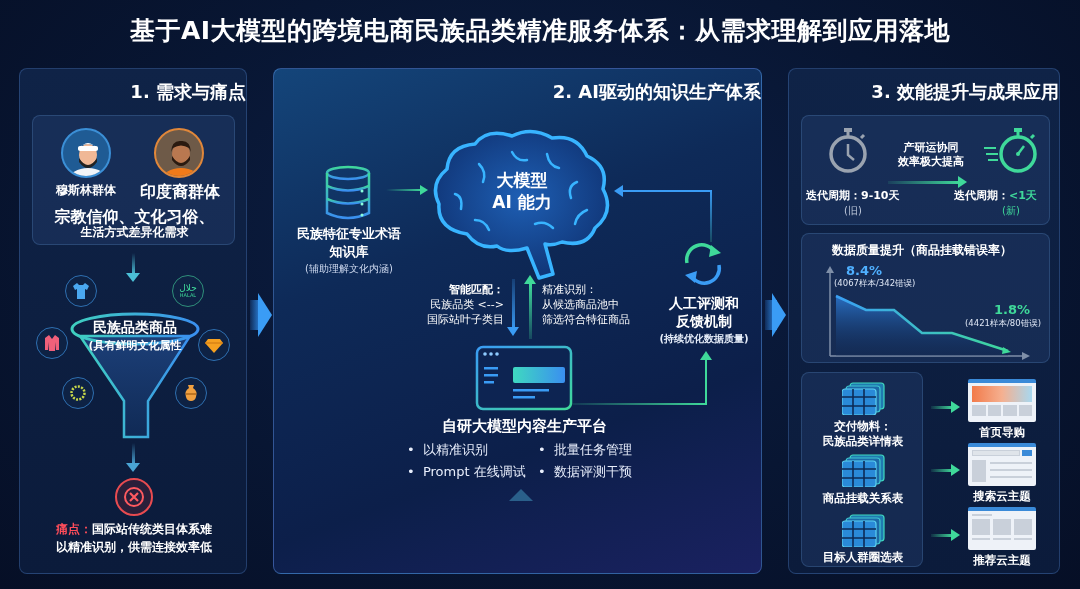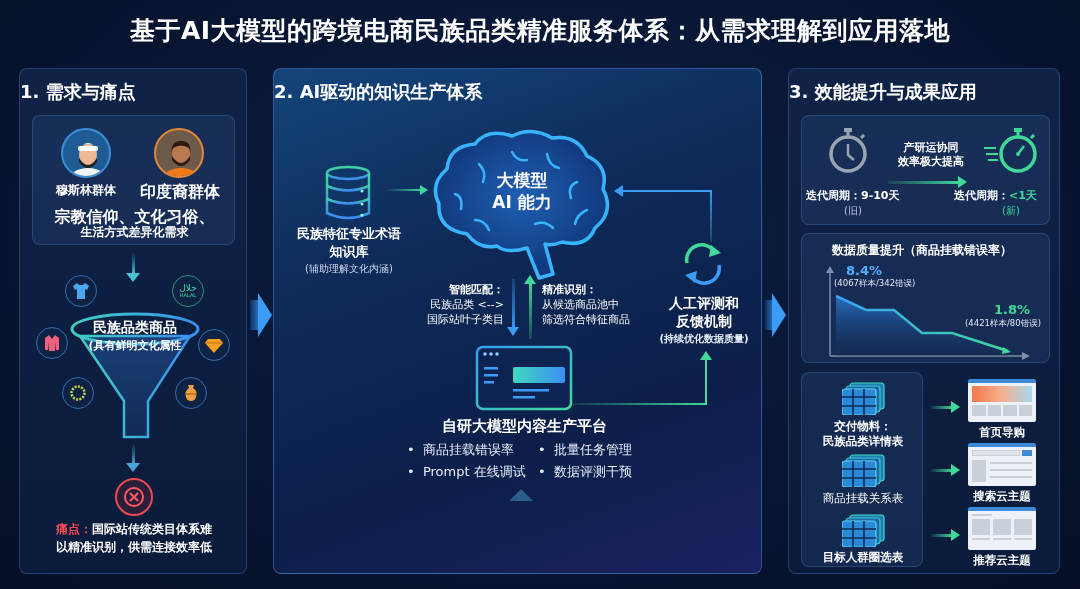--- a/index.html
+++ b/index.html
@@ -17,21 +17,21 @@
   .panel {
     position: absolute; border-radius: 8px;
     border: 1px solid rgba(80,130,200,0.35);
     background: linear-gradient(180deg, #0f2347 0%, #0b1b3b 100%);
   }
   .p1 { left: 19px; top: 68px; width: 228px; height: 506px; }
   .p2 { left: 273px; top: 68px; width: 489px; height: 506px;
         background: linear-gradient(160deg, #14457a 0%, #0e2a58 35%, #0c1f4a 70%, #1a2160 100%);
         border-color: rgba(90,150,230,0.45); }
   .p3 { left: 788px; top: 68px; width: 272px; height: 506px; }
-  .ptitle { position: absolute; left: 0; width: 100%; text-align: left; font-weight: bold; font-size: 18px; top: 11px; }
+  .ptitle { position: absolute; left: 0; width: 100%; text-align: right; font-weight: bold; font-size: 18px; top: 11px; }
   .sub { position: absolute; border-radius: 8px; background: rgba(40,70,120,0.35); border: 1px solid rgba(100,150,210,0.25); }
   .center { text-align: center; }
   .abs { position: absolute; }
   .green { color: #3fd99a; }
   .blue { color: #4fb0ff; }
   .red { color: #ff4d5a; }
   .small { font-size: 10px; color: #cfdaf0; }
   .arr-shaft { position: absolute; background: linear-gradient(90deg, rgba(40,120,220,0.2), #2f8ff0); }
   .arr-head { position: absolute; width: 0; height: 0; border-top: 22px solid transparent; border-bottom: 22px solid transparent; border-left: 14px solid #3a9cf5; }
   .circle-ico { position: absolute; border-radius: 50%; background: #0e2244; border: 1.5px solid #2e6fb0; display: flex; align-items: center; justify-content: center; }
@@ -200,21 +200,21 @@
 
   <div class="abs" style="left:238px;top:210px;width:3px;height:52px;background:linear-gradient(180deg,rgba(58,156,245,0.2),#3a9cf5);"></div>
   <div class="abs" style="left:233px;top:258px;width:0;height:0;border-left:6px solid transparent;border-right:6px solid transparent;border-top:9px solid #3a9cf5;"></div>
 
   <div class="abs" style="left:255px;top:214px;width:3px;height:56px;background:linear-gradient(0deg,rgba(63,217,154,0.2),#3fd99a);"></div>
   <div class="abs" style="left:250px;top:206px;width:0;height:0;border-left:6px solid transparent;border-right:6px solid transparent;border-bottom:9px solid #3fd99a;"></div>
 
   <div class="abs" style="left:130px;top:213px;width:100px;text-align:right;font-size:11px;font-weight:bold;">智能匹配：</div>
   <div class="abs" style="left:110px;top:228px;width:120px;text-align:right;font-size:11px;">民族品类 &lt;--&gt;</div>
   <div class="abs" style="left:110px;top:243px;width:120px;text-align:right;font-size:11px;">国际站叶子类目</div>
-  <div class="abs" style="left:268px;top:213px;width:120px;font-size:11px;font-weight:bold;">精准识别：</div>
+  <div class="abs" style="left:268px;top:213px;width:120px;font-size:11px;font-weight:normal;">精准识别：</div>
   <div class="abs" style="left:268px;top:228px;width:120px;font-size:11px;">从候选商品池中</div>
   <div class="abs" style="left:268px;top:243px;width:120px;font-size:11px;">筛选符合特征商品</div>
 
   <svg class="abs" style="left:405px;top:172px;" width="48" height="46" viewBox="0 0 48 46">
     <path d="M8 22 A15 15 0 0 1 36 12" fill="none" stroke="#3fd99a" stroke-width="3.5"></path>
     <path d="M32 4 L42 12 L30 16 Z" fill="#3fd99a"></path>
     <path d="M40 24 A15 15 0 0 1 12 34" fill="none" stroke="#3a9cf5" stroke-width="3.5"></path>
     <path d="M16 42 L6 34 L18 30 Z" fill="#3a9cf5"></path>
   </svg>
   <div class="abs center" style="left:375px;top:226px;width:110px;font-size:14px;font-weight:bold;">人工评测和</div>
@@ -244,21 +244,21 @@
     <line x1="31" y1="15" x2="31" y2="64" stroke="url(#pw)" stroke-width="2"></line>
     <rect x="9" y="22" width="14" height="2.5" fill="#3a9cf5"></rect>
       <rect x="9" y="29" width="14" height="2.5" fill="#3a9cf5"></rect>
       <rect x="9" y="36" width="10" height="2.5" fill="#3a9cf5"></rect>
     <rect x="38" y="22" width="52" height="16" rx="2" fill="url(#pb)"></rect>
     <rect x="38" y="44" width="36" height="2.5" fill="#3a9cf5"></rect>
       <rect x="38" y="51" width="22" height="2.5" fill="#3a9cf5"></rect>
   </svg>
 
   <div class="abs center" style="left:0;top:348px;width:489px;font-size:15px;font-weight:bold;padding-left:12px;">自研大模型内容生产平台</div>
-  <div class="abs bullet" style="left:133px;top:372px;">•&nbsp; <span>商品挂载错误率</span></div>
+  <div class="abs bullet" style="left:133px;top:372px;">•&nbsp; <span>以精准识别</span></div>
   <div class="abs bullet" style="left:264px;top:372px;">•&nbsp; <span>批量任务管理</span></div>
   <div class="abs bullet" style="left:133px;top:394px;">•&nbsp; <span>Prompt 在线调试</span></div>
   <div class="abs bullet" style="left:264px;top:394px;">•&nbsp; <span>数据评测干预</span></div>
 
   <div class="abs" style="left:235px;top:420px;width:0;height:0;border-left:12px solid transparent;border-right:12px solid transparent;border-bottom:12px solid #2a5f8a;"></div>
 </div>
 
 <div class="panel p3">
   <div class="ptitle">3. 效能提升与成果应用</div>
 
@@ -337,21 +337,21 @@
       <rect x="8" y="2" width="34" height="26" rx="3" fill="#1f7bb0" stroke="#3fd9c0" stroke-width="1.2"></rect>
       <rect x="4" y="5" width="34" height="26" rx="3" fill="#1c6aa8" stroke="#3fc5d0" stroke-width="1.2"></rect>
       <rect x="0" y="8" width="34" height="26" rx="3" fill="#2a8ad8" stroke="#5bd0f0" stroke-width="1.2"></rect>
       <g stroke="#0d2a55" stroke-width="1.6">
           <line x1="0" y1="16" x2="34" y2="16"></line>
           <line x1="0" y1="25" x2="34" y2="25"></line>
           <line x1="11" y1="8" x2="11" y2="34"></line>
           <line x1="22" y1="8" x2="22" y2="34"></line>
         </g>
     </svg>
-    <div class="abs center" style="left:0;top:118px;width:122px;font-size:11.5px;font-weight:normal;">商品挂载关系表</div>
+    <div class="abs center" style="left:0;top:118px;width:122px;font-size:11.5px;font-weight:bold;">商品挂载关系表</div>
     <svg class="abs" style="left:40px;top:140px;" width="44" height="34" viewBox="0 0 44 34">
       <rect x="8" y="2" width="34" height="26" rx="3" fill="#1f7bb0" stroke="#3fd9c0" stroke-width="1.2"></rect>
       <rect x="4" y="5" width="34" height="26" rx="3" fill="#1c6aa8" stroke="#3fc5d0" stroke-width="1.2"></rect>
       <rect x="0" y="8" width="34" height="26" rx="3" fill="#2a8ad8" stroke="#5bd0f0" stroke-width="1.2"></rect>
       <g stroke="#0d2a55" stroke-width="1.6">
           <line x1="0" y1="16" x2="34" y2="16"></line>
           <line x1="0" y1="25" x2="34" y2="25"></line>
           <line x1="11" y1="8" x2="11" y2="34"></line>
           <line x1="22" y1="8" x2="22" y2="34"></line>
         </g>

